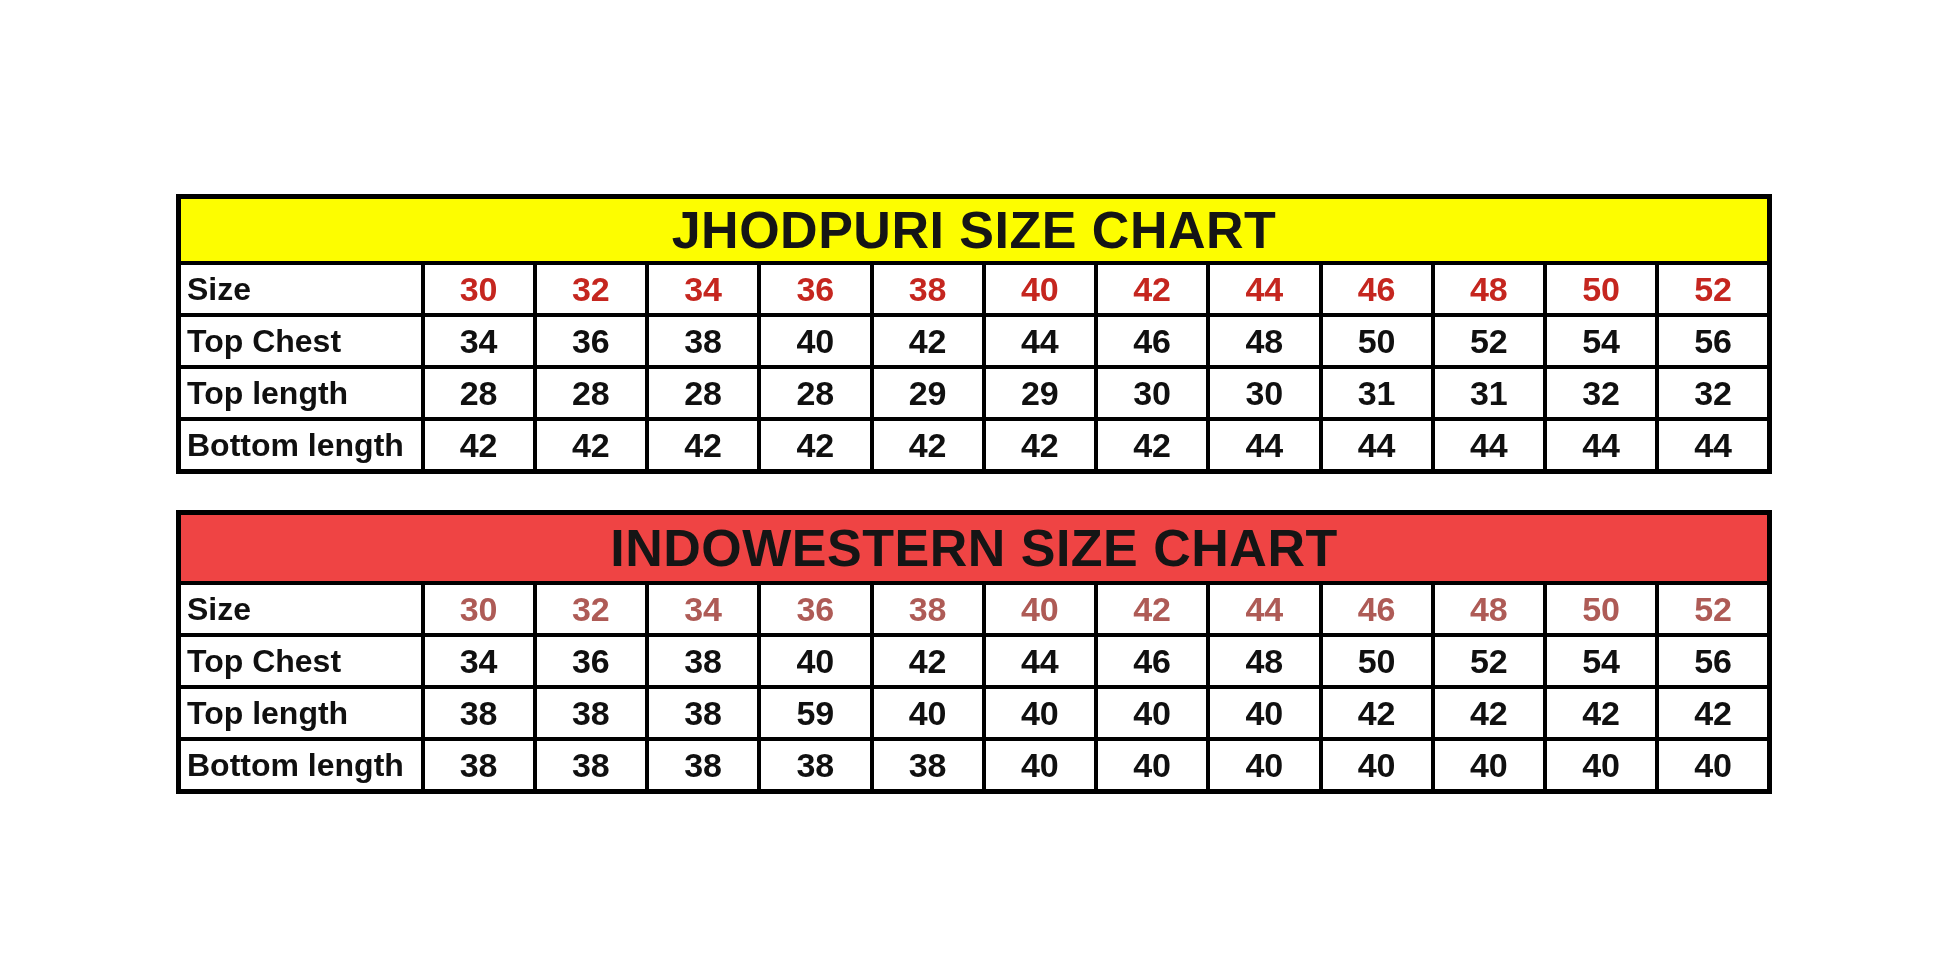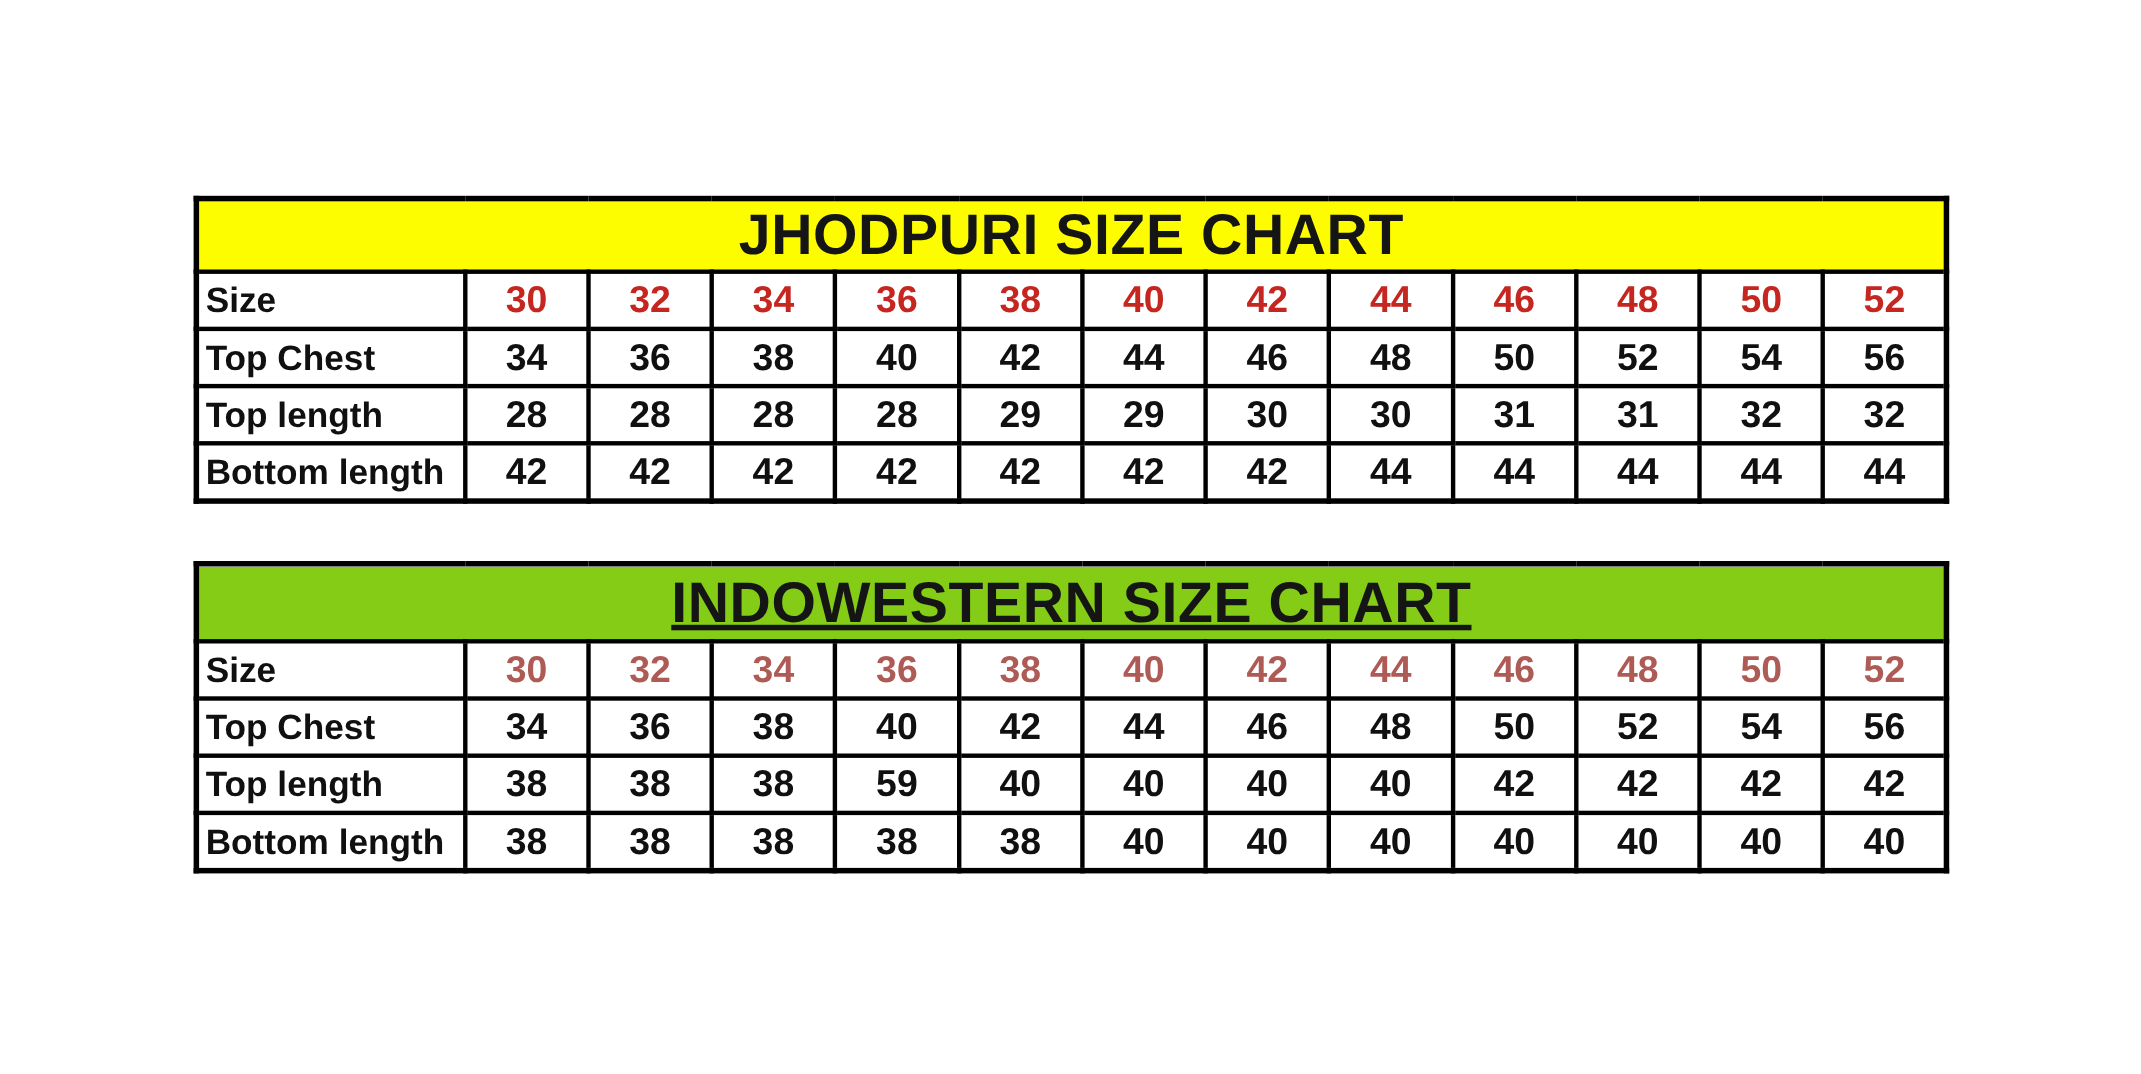--- a/index.html
+++ b/index.html
@@ -14,21 +14,21 @@
   }
   table.size-table {
     position: absolute;
     left: 176px;
     width: 1596px;
     border-collapse: collapse;
     table-layout: fixed;
     border: 5px solid #000000;
     background: #ffffff;
   }
-  .t1 { top: 178px; }
+  .t1 { top: 194px; }
   .t2 { top: 510px; }
   td { border: 4px solid #000000; overflow: hidden; }
   td.title-cell {
     height: 58px;
     text-align: center;
     vertical-align: middle;
     font-size: 52px;
     font-weight: 600;
     letter-spacing: 0.5px;
     white-space: nowrap;
@@ -151,21 +151,21 @@
       <col style="width: auto;">
       <col style="width: auto;">
       <col style="width: auto;">
       <col style="width: auto;">
       <col style="width: auto;">
       <col style="width: auto;">
       <col style="width: auto;">
     </colgroup>
     <tbody>
       <tr>
-        <td colspan="13" class="title-cell" style="background: #84cc16; color: rgb(21, 21, 21); text-decoration: underline;">INDOWESTERN SIZE CHART</td>
+        <td colspan="13" class="title-cell" style="background: #ef4444; color: rgb(21, 21, 21);">INDOWESTERN SIZE CHART</td>
       </tr>
       <tr>
         <td class="label-cell">Size</td>
         <td class="value-cell" style="color: rgb(174, 91, 86);">30</td>
         <td class="value-cell" style="color: rgb(174, 91, 86);">32</td>
         <td class="value-cell" style="color: rgb(174, 91, 86);">34</td>
         <td class="value-cell" style="color: rgb(174, 91, 86);">36</td>
         <td class="value-cell" style="color: rgb(174, 91, 86);">38</td>
         <td class="value-cell" style="color: rgb(174, 91, 86);">40</td>
         <td class="value-cell" style="color: rgb(174, 91, 86);">42</td>

